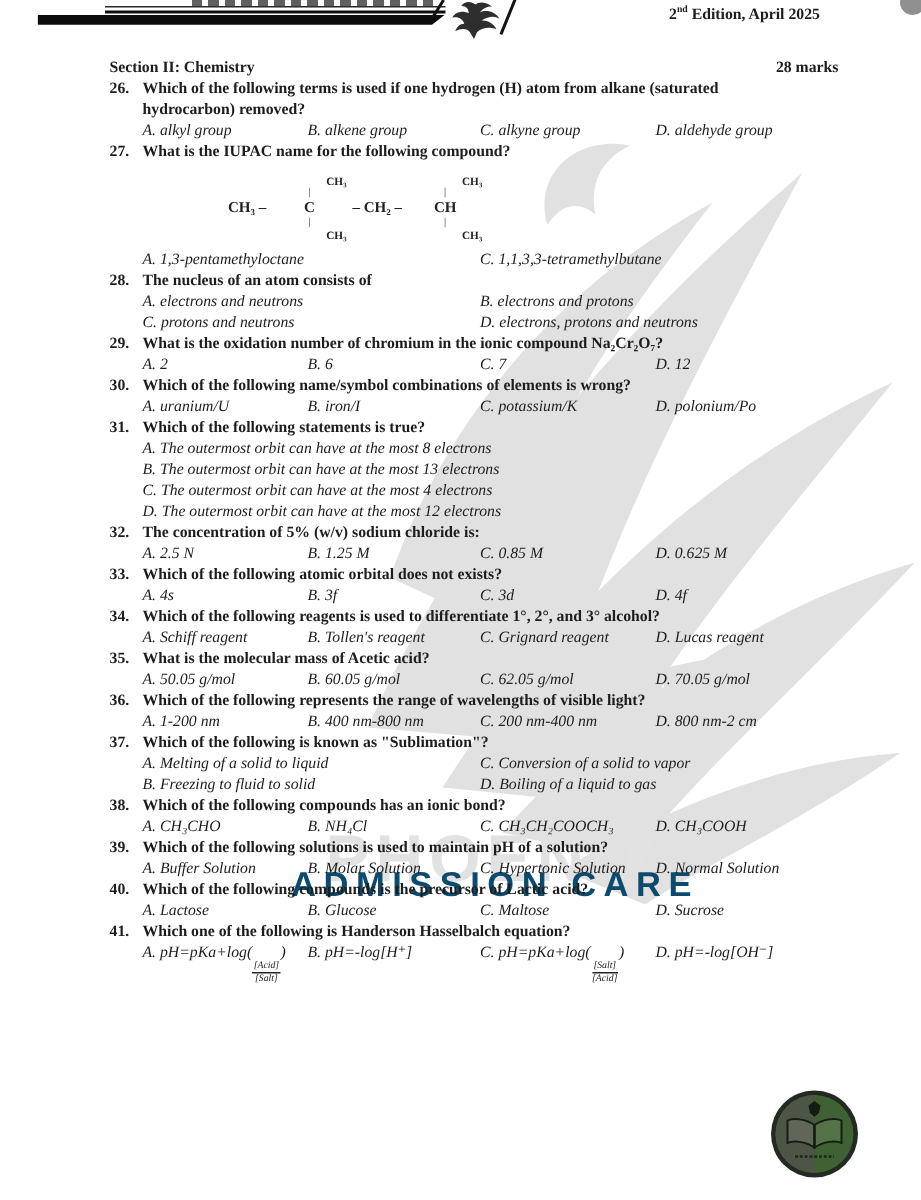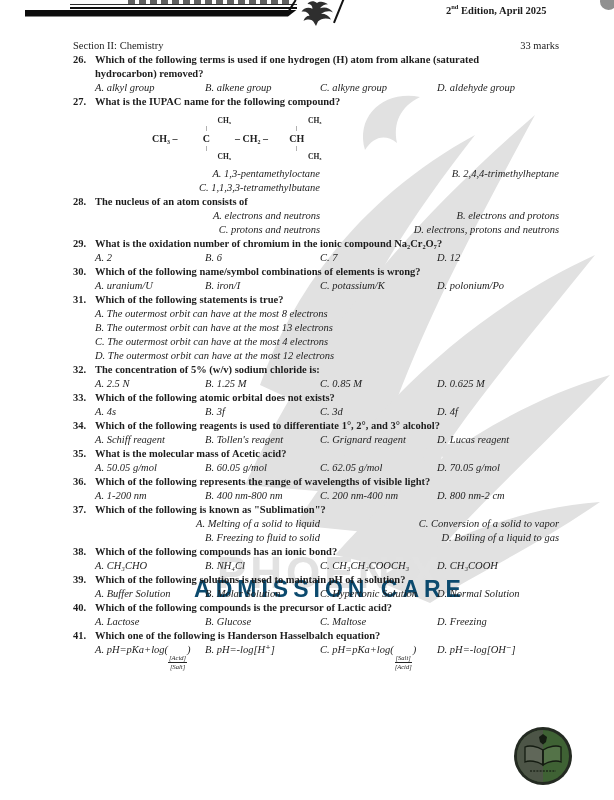--- a/index.html
+++ b/index.html
@@ -21,28 +21,28 @@
   
   .wm-bird{position:absolute;left:215px;top:55px;z-index:1;}
   .wm-title{position:absolute;left:170px;top:548px;width:320px;text-align:center;z-index:1;
     font-family:"Liberation Sans","DejaVu Sans",sans-serif;font-weight:bold;font-size:44px;
     letter-spacing:4px;color:#e2e2e2;}
   .wm-sub{position:absolute;left:160px;top:576px;width:340px;text-align:center;z-index:1;
     font-family:"Liberation Sans","DejaVu Sans",sans-serif;font-weight:bold;font-size:23px;
     letter-spacing:5px;color:#0c4a6e;}
   
   .content{position:absolute;left:73px;top:39px;width:486px;z-index:2;font-size:10.5px;line-height:14px;}
-  .section-row{display:flex;justify-content:space-between;font-weight:normal;}
+  .section-row{display:flex;justify-content:space-between;font-weight:bold;}
   .stem{display:flex;font-weight:bold;}
   .stem.cont{padding-left:22px;}
   .qnum{flex:0 0 22px;}
   .qtext{flex:1;}
   .opts{margin-left:22px;display:grid;font-weight:normal;font-style:italic;}
   .g4{grid-template-columns:110px 115px 117px auto;}
-  .g2{grid-template-columns:225px auto;text-align:right;}
+  .g2{grid-template-columns:225px auto;}
   .g1{grid-template-columns:auto;}
   .opt{white-space:nowrap;}
   
   .structure{margin:7px 0 6px 75px;display:flex;align-items:center;font-weight:bold;font-size:10px;color:#222;}
   .s-plain{white-space:pre;padding:0 4px;}
   .s-stack{display:inline-flex;flex-direction:column;align-items:center;}
   .s-branch{font-size:7.5px;line-height:9px;padding-left:36px;}
   .s-pipe{font-size:7px;line-height:7px;font-weight:normal;}
   .s-center{font-size:10px;line-height:13px;}
   
@@ -79,21 +79,21 @@
       <path d="M150 95 C140 60 170 35 205 42 C185 52 178 68 182 88 C170 78 158 82 150 95 Z"></path>
       <path d="M205 395 l14 34 l8 -28 l12 30 l10 -26 l14 26 l-10 -46 Z"></path>
     </g>
   </svg>
   <div class="wm-title">PHOENIX</div>
   <div class="wm-sub">ADMISSION CARE</div>
 
   <div class="content">
     <div class="section-row">
       <span>Section II: Chemistry</span>
-      <span>33 marks</span>
+      <span>28 marks</span>
     </div>
     <div id="questions">
         <div class="q">
           <div class="stem">
             <span class="qnum">26.</span>
             <span class="qtext">Which of the following terms is used if one hydrogen (H) atom from alkane (saturated</span>
           </div>
           <div class="stem cont">
             <span class="qtext">hydrocarbon) removed?</span>
           </div>
@@ -122,21 +122,20 @@
             <span class="s-stack">
               <span class="s-branch">CH₃</span>
               <span class="s-pipe">|</span>
               <span class="s-center">CH</span>
               <span class="s-pipe">|</span>
               <span class="s-branch">CH₃</span>
             </span>
           </div>
           <div class="opts g2">
             <span class="opt">A. 1,3-pentamethyloctane</span>
-            <span class="opt">B. 2,4,4-trimethylheptane</span>
             <span class="opt">C. 1,1,3,3-tetramethylbutane</span>
           </div>
         </div>
         <div class="q">
           <div class="stem">
             <span class="qnum">28.</span>
             <span class="qtext">The nucleus of an atom consists of</span>
           </div>
           <div class="opts g2">
             <span class="opt">A. electrons and neutrons</span>
@@ -279,21 +278,21 @@
         </div>
         <div class="q">
           <div class="stem">
             <span class="qnum">40.</span>
             <span class="qtext">Which of the following compounds is the precursor of Lactic acid?</span>
           </div>
           <div class="opts g4">
             <span class="opt">A. Lactose</span>
             <span class="opt">B. Glucose</span>
             <span class="opt">C. Maltose</span>
-            <span class="opt">D. Freezing</span>
+            <span class="opt">D. Sucrose</span>
           </div>
         </div>
         <div class="q">
           <div class="stem">
             <span class="qnum">41.</span>
             <span class="qtext">Which one of the following is Handerson Hasselbalch equation?</span>
           </div>
           <div class="opts g4">
             <span class="opt"><span>A. pH=pKa+log(</span><span class="frac">
                 <span class="fn">[Acid]</span>

